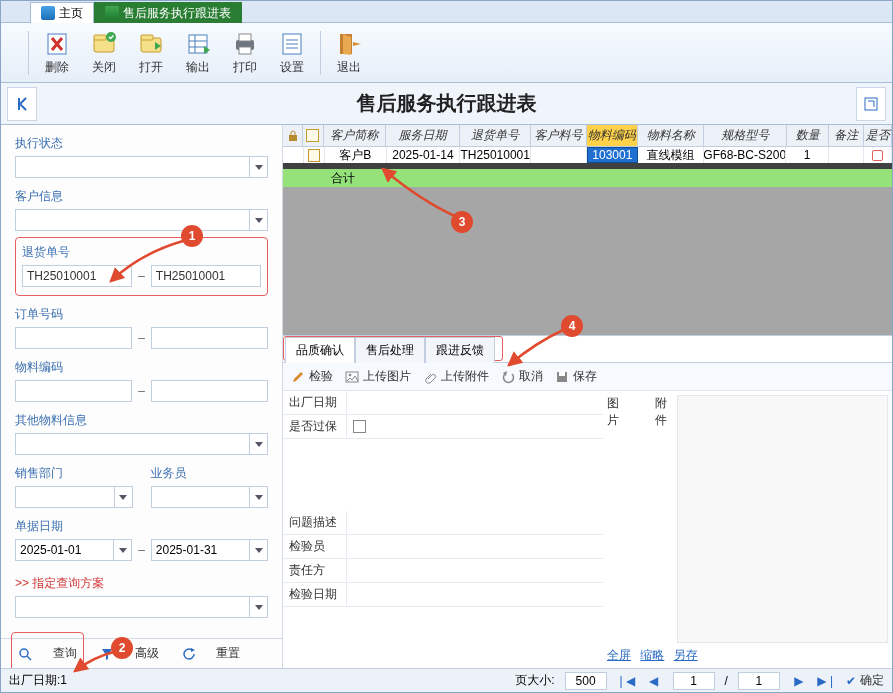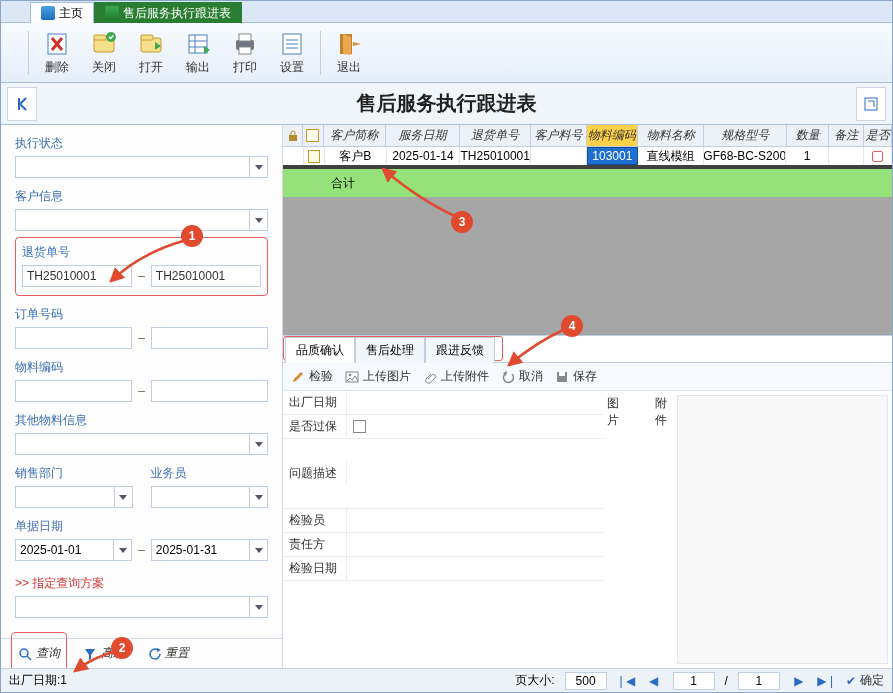--- a/index.html
+++ b/index.html
@@ -38,34 +38,34 @@
 .range-row { display: flex; align-items: center; gap: 6px; }
 .range-row .txtbox, .range-row .combo { flex: 1; }
 .range-row .dash { color: #666; }
 .two-col { display: flex; gap: 18px; }
 .two-col > div { flex: 1; }
 .highlight-box { border: 1px solid #e85d5d; border-radius: 4px; padding: 6px 6px 8px 6px; margin-top: 6px; }
 .highlight-box .fld-label { margin-top: 0; }
 .scheme-label { color: #d33a3a; margin-top: 14px; }
 .txtbox { padding: 0 4px; color: #333; }
 .sidebar-foot { display: flex; align-items: center; gap: 10px; border-top: 1px solid #d0d9e4; padding: 4px 10px; height: 30px; }
-.link-btn { display: flex; align-items: center; gap: 4px; color: #333; cursor: pointer; padding: 12px 6px; border-radius: 3px; font-style: italic; }
+.link-btn { display: flex; align-items: center; gap: 21px; color: #333; cursor: pointer; padding: 12px 6px; border-radius: 3px; }
 .link-btn.boxed { border: 1px solid #e85d5d; border-radius: 4px; }
 
 
 .badge { position: absolute; width: 22px; height: 22px; background: #e04a2f; color: #fff; border-radius: 50%; display: flex; align-items: center; justify-content: center; font-weight: bold; z-index: 40; }
 .arrow-svg { position: absolute; z-index: 39; pointer-events: none; }
 
 
 .content { flex: 1; display: flex; flex-direction: column; background: #a6a6a6; }
 .grid-head { display: flex; background: #ecf1f8; border-bottom: 1px solid #c0cee0; height: 22px; }
 .gh { border-right: 1px solid #c0cee0; display: flex; align-items: center; justify-content: center; color: #333; font-size: 12px; font-style: italic; }
-.grid-row { display: flex; height: 22px; background: #fff; border-bottom: 4px solid #404040; }
+.grid-row { display: flex; height: 22px; background: #fff; border-bottom: 6px solid #404040; }
 .gc { border-right: 1px solid #e2e8ef; display: flex; align-items: center; justify-content: center; padding: 0 4px; white-space: nowrap; overflow: hidden; }
-.grid-total { display: flex; height: 28px; background: #95e27b; }
+.grid-total { display: flex; height: 18px; background: #95e27b; }
 .col-lock { width: 22px; }
 .col-chk { width: 22px; }
 .col1 { width: 68px; }
 .col2 { width: 80px; }
 .col3 { width: 78px; }
 .col4 { width: 60px; }
 .col5 { width: 56px; }
 .col6 { width: 72px; }
 .col7 { width: 90px; }
 .col8 { width: 46px; }
@@ -85,21 +85,21 @@
 .subtab-outline { position: absolute; left: 0; top: 0; height: 25px; border: 1px solid #e85d5d; border-radius: 3px; pointer-events: none; }
 
 .detail { flex: 1; background: #fff; border-top: 1px solid #c0cee0; display: flex; flex-direction: column; overflow: hidden; }
 .detail-toolbar { height: 28px; background: #f6f9fd; border-bottom: 1px solid #e0e7ef; display: flex; gap: 12px; padding: 0 8px; }
 .dticon { display: inline-flex; align-items: center; gap: 4px; cursor: pointer; color: #333; }
 .detail-body { flex: 1; display: flex; overflow: hidden; }
 .detail-form { width: 320px; overflow: auto; }
 .df-row { display: flex; border-bottom: 1px solid #e7ecf3; min-height: 24px; }
 .df-label { width: 64px; padding: 3px 6px; color: #333; border-right: 1px solid #e7ecf3; }
 .df-val { flex: 1; padding: 2px 6px; display: flex; align-items: center; }
-.df-tall { min-height: 70px; align-items: center; }
+.df-tall { min-height: 70px; align-items: flex-end; margin-top: 26px; }
 .detail-side { flex: 1; display: flex; flex-direction: column; padding: 4px; }
 .ds-label { width: 18px; color: #333; }
 .ds-box { flex: 1; background: #f8f8f8; border: 1px solid #e3e8ef; }
 .ds-links { margin-top: 4px; font-size: 12px; }
 .ds-links a { color: #2a6bc5; text-decoration: underline; margin-right: 6px; cursor: pointer; }
 
 
 .status { height: 24px; background: #edf2f9; border-top: 1px solid #c0cee0; display: flex; align-items: center; padding: 0 8px; gap: 10px; }
 .status .spacer { flex: 1; }
 .status input[type="text"] { width: 42px; height: 18px; border: 1px solid #c0cee0; text-align: center; }
@@ -458,20 +458,25 @@
             </div>
         </div>
         <div class="detail-side">
           <div style="display:flex;flex:1;gap:4px">
             <div style="display:flex;flex-direction:row;justify-content:center;gap:30px">
               <div class="ds-label">图片</div>
               <div class="ds-label">附件</div>
             </div>
             <div class="ds-box"></div>
           </div>
+          <div class="ds-links">
+            <a>全屏</a>
+            <a>缩略</a>
+            <a>另存</a>
+          </div>
         </div>
       </div>
     </div>
   </div>
 </div>
 
 <div class="status">
   <span>出厂日期:1</span>
   <span class="spacer"></span>
   <span>页大小:</span>

